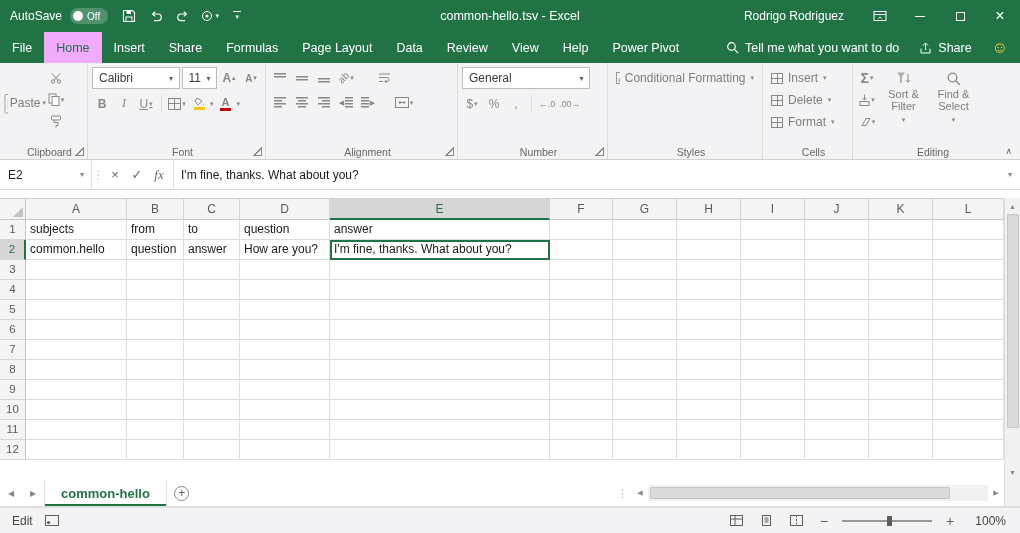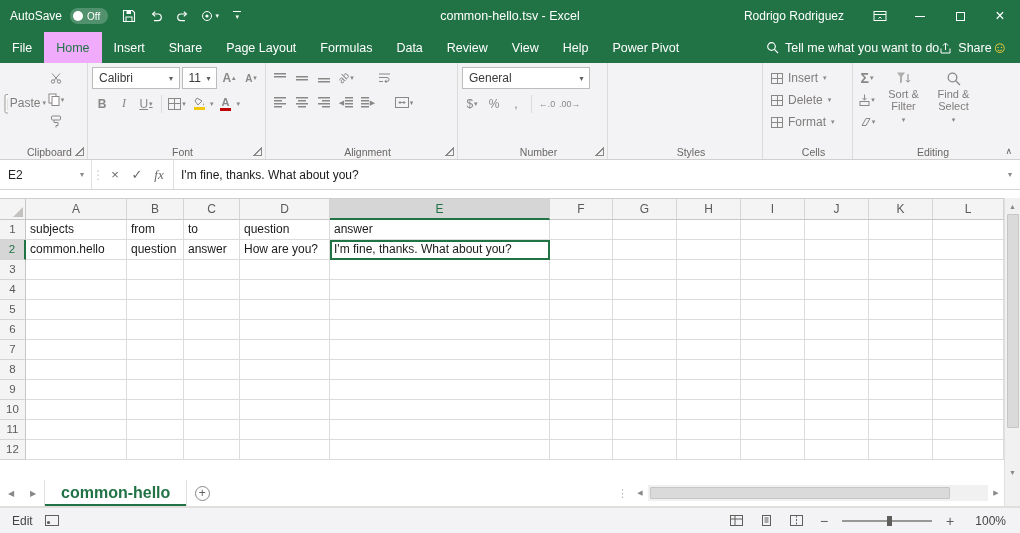--- a/index.html
+++ b/index.html
@@ -24,21 +24,21 @@
   .win-btn{width:40px;height:100%;display:flex;align-items:center;justify-content:center}
   .min-glyph{width:10px;border-bottom:1.4px solid #fff}
   .max-glyph{width:9px;height:9px;border:1.2px solid #fff}
   .close-glyph{font-size:16px;line-height:1}
 
   
   .tabrow{height:31px;background:#217346;display:flex;align-items:stretch;color:#fff;flex:0 0 auto}
   .tab-list{display:flex;align-items:stretch}
   .tab{padding:0 12px;display:flex;align-items:center;font-size:12.5px;color:#fff;cursor:pointer}
   .tab.active{background:#f0abfc;color:#217346}
-  .tabrow-right{margin-left:auto;display:flex;align-items:center;padding-right:12px}
+  .tabrow-right{margin-left:auto;display:flex;align-items:center;gap:20px;padding-right:12px}
   .tellme,.share{display:flex;align-items:center;gap:6px;font-size:12.5px}
   .smiley{color:#ffd33c;font-size:16px;line-height:1}
 
   
   .ribbon{height:97px;background:#f3f2f4;border-bottom:1px solid #d2d0ce;display:flex;position:relative;flex:0 0 auto}
   .group{position:relative;border-right:1px solid #dddbda;padding:4px 4px 16px;display:flex;flex-direction:column}
   .group-label{position:absolute;bottom:1px;left:12px;right:0;text-align:center;font-size:10.5px;color:#696764}
   .launcher{position:absolute;right:3px;bottom:3px;width:9px;height:9px;border-right:1px solid #8a8886;border-bottom:1px solid #8a8886;background:linear-gradient(135deg,transparent 52%,#8a8886 52%,#8a8886 68%,transparent 68%)}
   .rowline{display:flex;align-items:center;gap:2px;margin-bottom:4px}
   .ibtn{height:21px;min-width:20px;display:inline-flex;align-items:center;justify-content:center;color:#8a8886;border-radius:2px;gap:1px;font-size:12px}
@@ -100,21 +100,21 @@
   .cell{border-right:1px solid #dcdcdc;border-bottom:1px solid #dcdcdc;font-size:12px;line-height:19px;padding-left:4px;white-space:nowrap;overflow:hidden;color:#1a1a1a}
   .cell.active{outline:2px solid #217346;outline-offset:-2px;position:relative;z-index:2}
   .v-scroll{width:16px;background:#f1f1f1;border-left:1px solid #e1dfdd;display:flex;flex-direction:column;align-items:center}
   .sb-arrow{width:16px;height:16px;display:inline-flex;align-items:center;justify-content:center;color:#8a8886;font-size:7px}
   .v-thumb{width:12px;height:214px;background:#dadada;border:1px solid #c8c6c4;border-radius:1px}
   .v-fill{flex:1}
 
   
   .sheet-bar{height:27px;background:#fff;border-bottom:1px solid #e1dfdd;display:flex;align-items:stretch;flex:0 0 auto}
   .nav-arrow{width:22px;display:inline-flex;align-items:center;justify-content:center;color:#8a8886;font-size:8px}
-  .sheet-tab{display:flex;align-items:center;padding:0 16px;background:#fff;border-left:1px solid #e1dfdd;border-right:1px solid #e1dfdd;color:#217346;font-weight:bold;font-size:16px;position:relative}
+  .sheet-tab{display:flex;align-items:center;padding:0 16px;background:#fff;border-left:1px solid #e1dfdd;border-right:1px solid #e1dfdd;color:#217346;font-weight:bold;font-size:13px;position:relative}
   .sheet-tab:after{content:"";position:absolute;left:0;right:0;bottom:0;height:2px;background:#217346}
   .add-sheet{width:30px;display:inline-flex;align-items:center;justify-content:center}
   .add-sheet .circ{width:15px;height:15px;border-radius:50%;border:1px solid #8a8886;color:#605e5c;font-size:12px;line-height:13px;text-align:center}
   .tab-splitter{margin-left:auto;display:inline-flex;align-items:center;color:#b0aeac;font-size:11px;padding:0 4px}
   .hscroll{display:flex;align-items:center;width:372px}
   .h-track{flex:1;height:16px;background:#f1f1f1;position:relative}
   .h-thumb{position:absolute;left:2px;top:2px;height:12px;width:300px;background:#dadada;border:1px solid #c8c6c4;border-radius:1px}
   .corner-gap{width:16px;background:#f1f1f1;border-left:1px solid #e1dfdd}
 
   
@@ -194,22 +194,22 @@
         </span>
     </div>
   </div>
 
   <div class="tabrow">
     <div class="tab-list">
         <span class="tab">File</span>
         <span class="tab active">Home</span>
         <span class="tab">Insert</span>
         <span class="tab">Share</span>
+        <span class="tab">Formulas</span>
         <span class="tab">Page Layout</span>
-        <span class="tab">Formulas</span>
         <span class="tab">Data</span>
         <span class="tab">Review</span>
         <span class="tab">View</span>
         <span class="tab">Help</span>
         <span class="tab">Power Pivot</span>
       </div>
     <div class="tabrow-right">
       <span class="tellme">
         <svg width="13" height="13">
             <circle cx="5.5" cy="5.5" r="3.8" fill="none" stroke="#fff" stroke-width="1.2"></circle>
@@ -394,20 +394,30 @@
           </span>
         <span class="ibtn">
             <span class="dec-txt">.00→</span>
           </span>
       </div>
       <span class="group-label">Number</span>
       <span class="launcher"></span>
     </div>
 
     <div class="group" style="width:155px">
+      <div class="txtbtn">
+        <svg width="13" height="12">
+            <rect x="0.5" y="0.5" width="12" height="11" fill="none" stroke="#9a9896"></rect>
+            <rect x="2.5" y="6.5" width="2" height="3.5" fill="#b0aeac"></rect>
+            <rect x="5.5" y="4.5" width="2" height="5.5" fill="#b0aeac"></rect>
+            <rect x="8.5" y="2.5" width="2" height="7.5" fill="#b0aeac"></rect>
+          </svg>
+        <span>Conditional Formatting</span>
+        <span class="arr">▾</span>
+      </div>
       <span class="group-label">Styles</span>
     </div>
 
     <div class="group" style="width:90px">
       <div class="txtbtn">
         <span class="grid-ic" style="width:12px;height:11px"></span>
         <span>Insert</span>
         <span class="arr">▾</span>
       </div>
       <div class="txtbtn">

